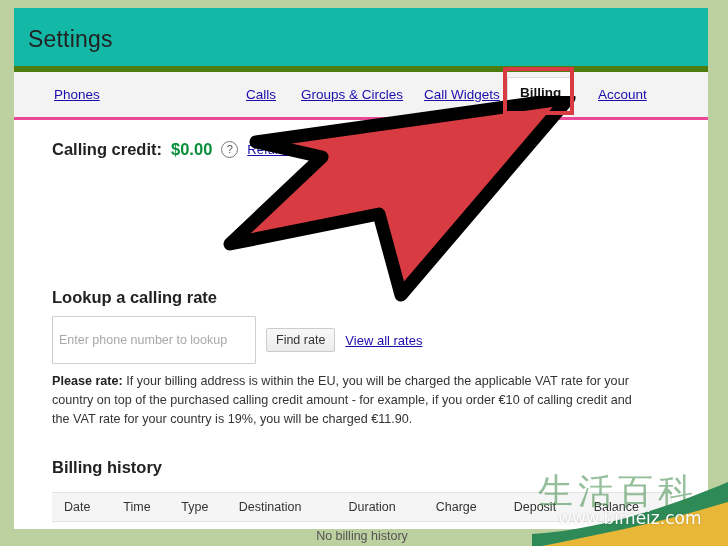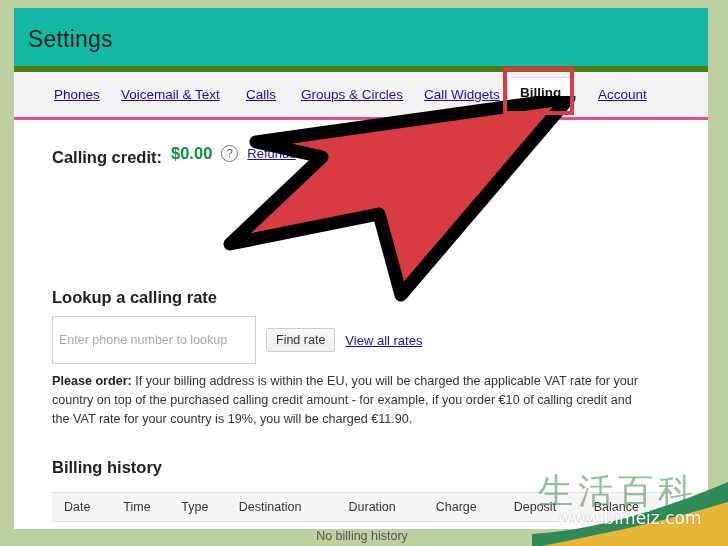--- a/index.html
+++ b/index.html
@@ -117,21 +117,21 @@
 
   
   #credit-row {
     position: absolute;
     left: 38px;
     top: 20px;
     display: flex;
     align-items: center;
     gap: 9px;
   }
-  #credit-label { font-size: 16.5px; font-weight: bold; color: #222; margin-top: 8px; }
+  #credit-label { font-size: 16.5px; font-weight: bold; color: #222; }
   #credit-amount { font-size: 16.5px; font-weight: bold; color: #0a8f3c; }
   #credit-help-icon {
     display: inline-flex;
     align-items: center;
     justify-content: center;
     width: 15px; height: 15px;
     border: 1px solid #777;
     border-radius: 50%;
     font-size: 11px;
     color: #555;
@@ -308,21 +308,20 @@
 <div id="frame">
 
   <div id="page-card">
 
     <div id="settings-header">
       <div id="settings-title">Settings</div>
     </div>
 
     <div id="tab-strip">
       <div class="tab" style="left:38px;">Phones</div>
-      <div class="tab" style="left:105px;">Voicemail &amp; Text</div>
       <div class="tab" style="left:230px;">Calls</div>
       <div class="tab" style="left:285px;">Groups &amp; Circles</div>
       <div class="tab" style="left:408px;">Call Widgets</div>
       <div class="tab active" style="left:493px;">Billing</div>
       <div class="tab" style="left:582px;">Account</div>
     </div>
 
     <div id="content">
 
       <div id="credit-row">
@@ -336,21 +335,21 @@
 
       <div id="lookup-heading" class="section-heading">Lookup a calling rate</div>
 
       <div id="lookup-row">
         <input id="lookup-input" type="text" placeholder="Enter phone number to lookup" style="">
         <button id="find-rate-button">Find rate</button>
         <span id="view-all-rates-link">View all rates</span>
       </div>
 
       <div id="vat-note">
-        <span id="vat-note-label">Please order:</span><span> If your billing address is within the EU, you will be charged the applicable VAT rate for your country on top of the purchased calling credit amount - for example, if you order €10 of calling credit and the VAT rate for your country is 19%, you will be charged €11.90.</span>
+        <span id="vat-note-label">Please rate:</span><span> If your billing address is within the EU, you will be charged the applicable VAT rate for your country on top of the purchased calling credit amount - for example, if you order €10 of calling credit and the VAT rate for your country is 19%, you will be charged €11.90.</span>
       </div>
 
       <div id="billing-history-heading" class="section-heading">Billing history</div>
 
       <table id="billing-history-table">
         <thead>
           <tr>
             <th style="padding-left:12px;">Date</th>
             <th>Time</th>
             <th>Type</th>

